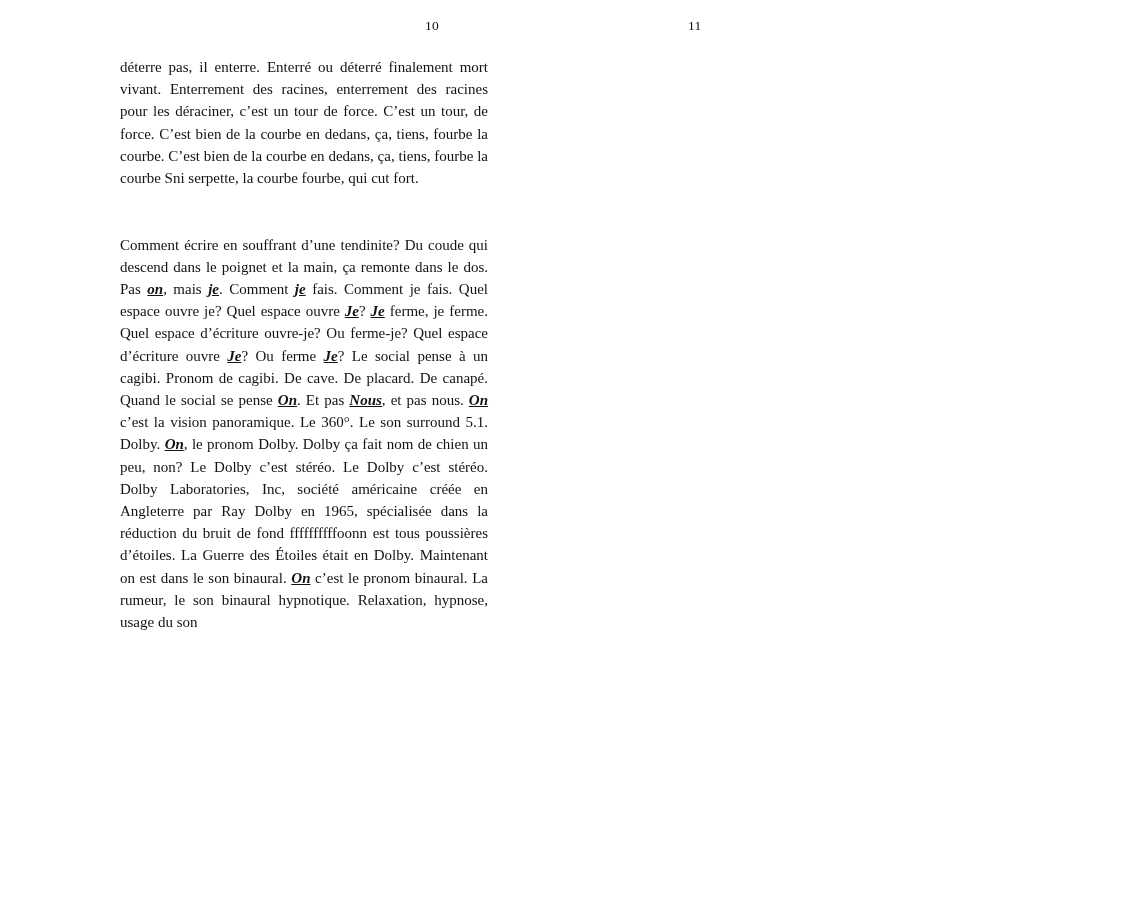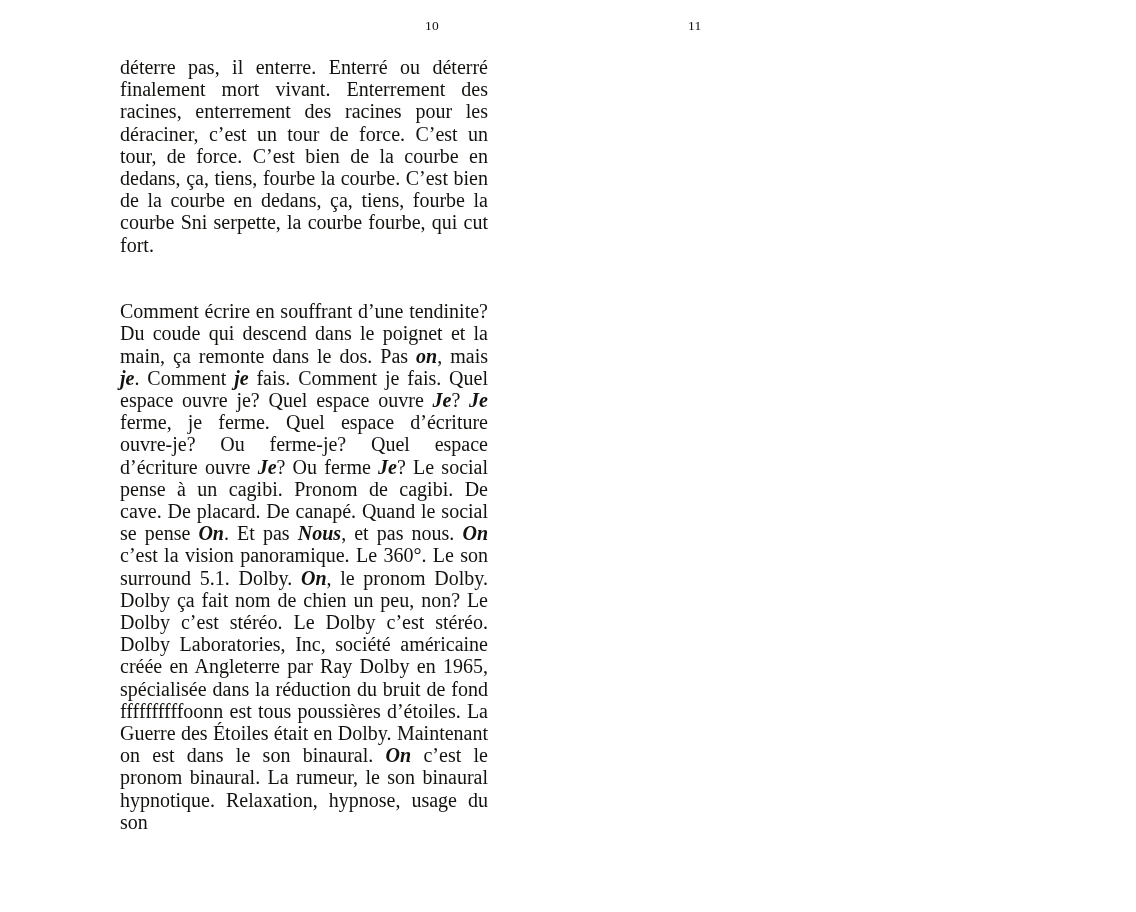--- a/index.html
+++ b/index.html
@@ -34,40 +34,41 @@
     color: #12120f;
     letter-spacing: 0.2px;
   }
   .page-left .folio { left: 425px; }
   .page-right .folio { left: 120px; }
 
   .textblock {
     position: absolute;
     top: 56px;
     width: 368px;
-    font-size: 20px;
+    font-size: 15px;
     line-height: 22.2px;
     text-align: justify;
     text-justify: inter-word;
     hyphens: manual;
   }
   .page-left .textblock { left: 120px; }
 
   .para {
     margin: 0;
   }
   .para + .para {
     margin-top: 0;
   }
   .gap {
     height: 22.2px;
   }
   b.bi {
     font-weight: bold;
     font-style: italic;
+    text-decoration: underline;
   }
 </style>
 </head>
 <body>
 
 <div class="spread">
 
   <div class="page page-left">
     <div class="folio">10</div>
     <div class="textblock" id="left-text">

